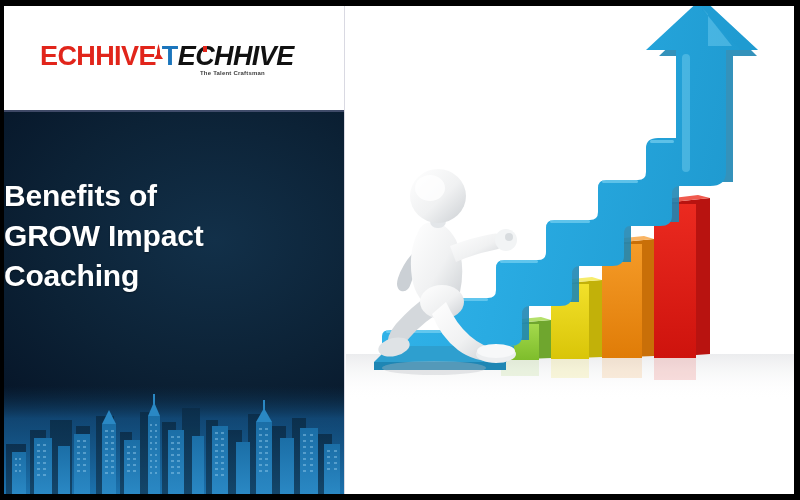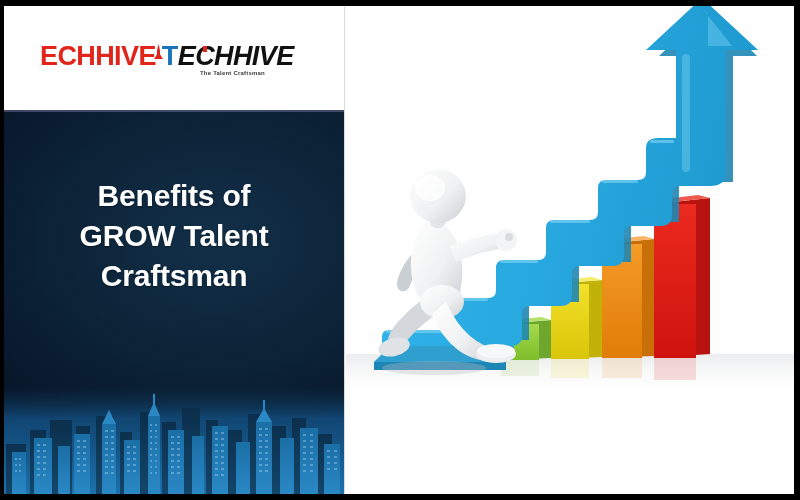--- a/index.html
+++ b/index.html
@@ -144,21 +144,20 @@
     height: 2px;
     background: #6b6f96;
     opacity: .55;
   }
 
   #hero-title {
     position: absolute;
     left: 0;
     top: 66px;
     width: 340px;
-    text-align: center;
     color: #ffffff;
     font-family: "Liberation Sans", sans-serif;
     font-weight: bold;
     font-size: 30px;
     line-height: 40px;
     letter-spacing: -0.2px;
     text-shadow: 0 1px 2px rgba(0,0,0,.35);
   }
   #hero-title .tline { display: block; }
 
@@ -207,22 +206,22 @@
           <div id="logo-tick"></div>
           <div id="logo-tagline">The Talent Craftsman</div>
         </div>
       </div>
 
       <div id="hero">
         <div id="hero-top-hairline"></div>
 
         <div id="hero-title">
           <span class="tline">Benefits of</span>
-          <span class="tline">GROW Talent</span>
-          <span class="tline">Craftsman</span>
+          <span class="tline">GROW Impact</span>
+          <span class="tline">Coaching</span>
         </div>
 
         <svg id="cityscape" viewBox="0 0 340 108" preserveAspectRatio="none">
           <defs>
             <linearGradient id="skyG" x1="0" y1="0" x2="0" y2="1">
               <stop offset="0%" stop-color="#0e3a5c" stop-opacity="0"></stop>
               <stop offset="30%" stop-color="#14558a" stop-opacity=".75"></stop>
               <stop offset="100%" stop-color="#1d78b6" stop-opacity=".95"></stop>
             </linearGradient>
             <linearGradient id="bldG" x1="0" y1="0" x2="0" y2="1">

